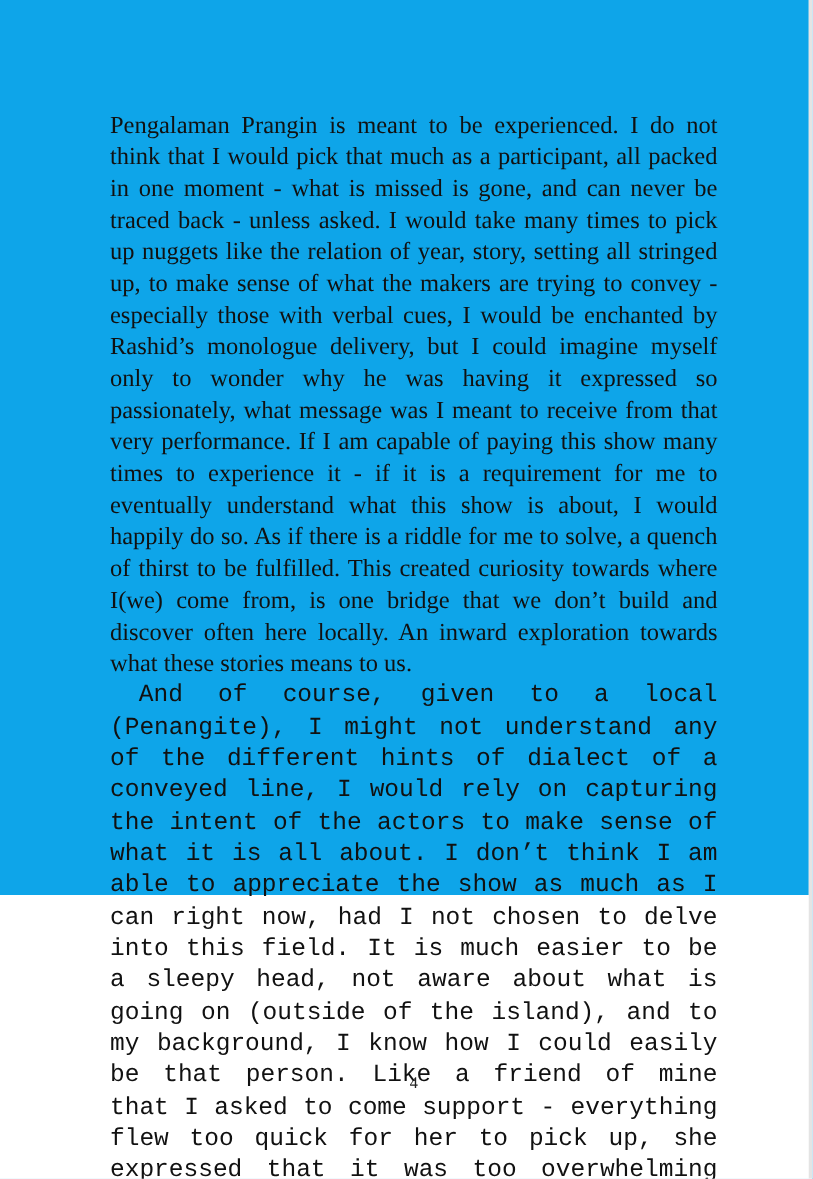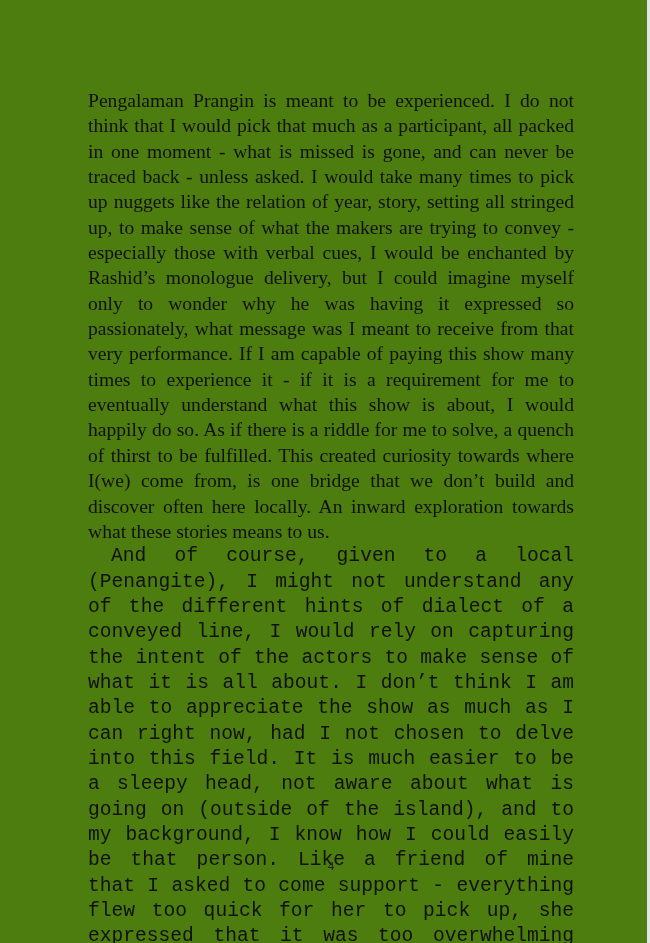--- a/index.html
+++ b/index.html
@@ -11,22 +11,22 @@
       width: 650px;
       height: 943px;
       position: relative;
       overflow: hidden;
     }
     .page {
       position: absolute;
       left: 0;
       top: 0;
       width: 647px;
-      height: 943px;
-      background: #4d7c0f;
+      height: 716px;
+      background: #0ea5e9;
     }
     .page-edge {
       position: absolute;
       right: 0;
       top: 0;
       width: 3px;
       height: 943px;
       background: #e4e4e4;
     }
     .text-block {

